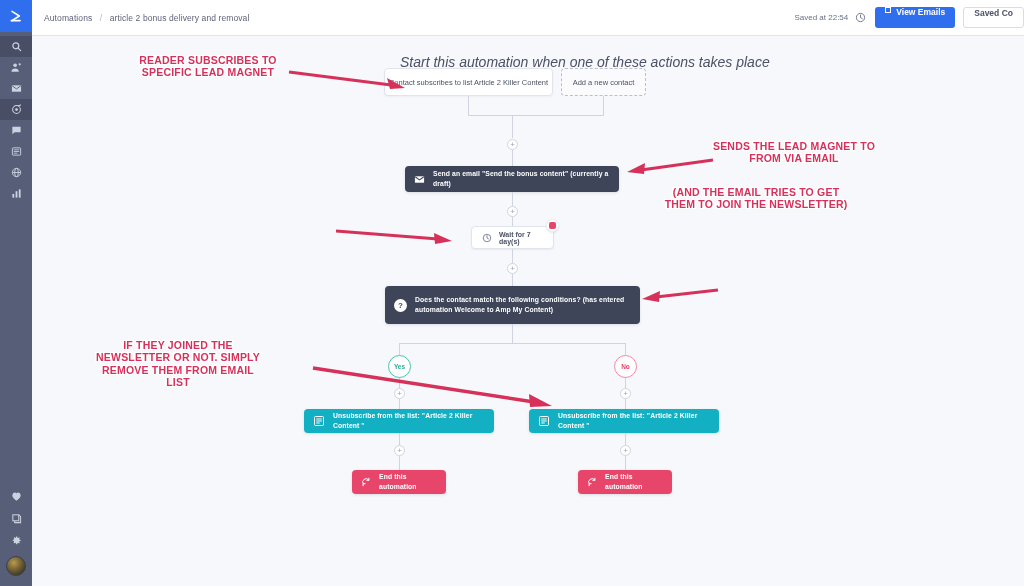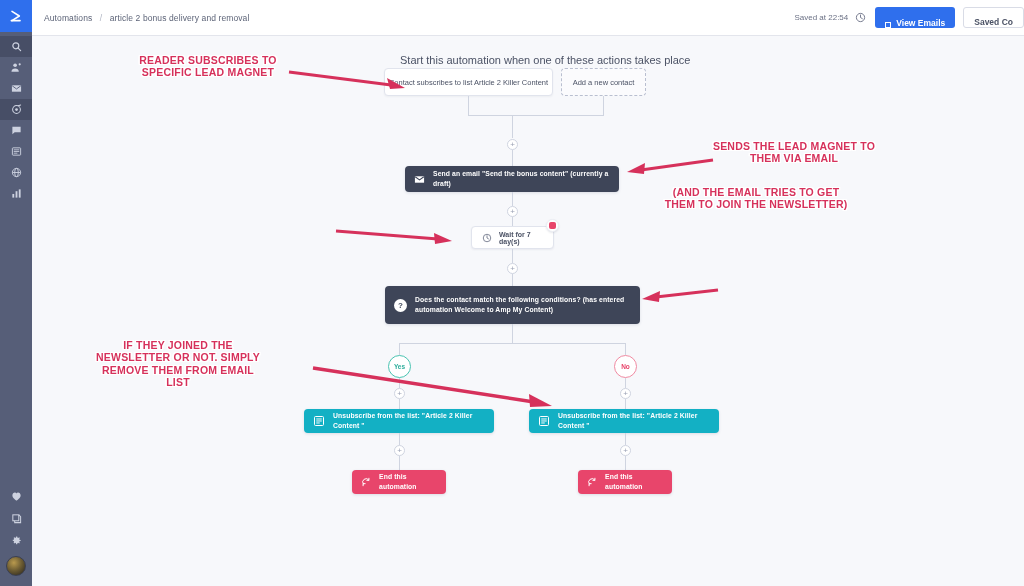--- a/index.html
+++ b/index.html
@@ -57,21 +57,21 @@
     padding-right: 0px; height: 100%;
   }
   #saved-text { font-size: 8px; color: #6b7185; white-space: nowrap; }
   #history-icon {
     margin: 0 9px 0 7px; color: #6b7185; display: flex; align-items: center;
     cursor: pointer;
   }
   #history-icon svg { width: 11px; height: 11px; }
   .btn {
     font-size: 8.5px; font-weight: bold; border-radius: 3px;
-    display: flex; align-items: flex-end; justify-content: center;
+    display: flex; align-items: flex-start; justify-content: center;
     height: 21px; cursor: pointer; white-space: nowrap;
   }
   #view-emails-btn {
     background: #2f6fed; color: #fff; padding: 0 10px;
   }
   #view-emails-btn .sq {
     width: 6px; height: 6px; border: 1.3px solid #fff;
     margin-right: 5px; display: inline-block;
   }
   #view-contacts-btn {
@@ -79,22 +79,22 @@
     padding: 0 10px; margin-left: 8px;
   }
 
   
   #canvas {
     position: absolute; left: 32px; top: 36px;
     width: 992px; height: 550px; background: #f7f8fb;
     overflow: hidden;
   }
   .trigger-title {
-    position: absolute; font-size: 11px; color: #4b5265;
-    white-space: nowrap; font-weight: normal;
+    position: absolute; font-size: 14px; color: #4b5265;
+    white-space: nowrap; font-weight: normal; font-style: italic;
   }
   .trigger-box {
     position: absolute; background: #fff; border: 1px solid #e1e4ed;
     border-radius: 4px; display: flex; align-items: center;
     justify-content: center; font-size: 7.5px; color: #4b5265;
     box-shadow: 0 1px 2px rgba(40,50,80,.05); cursor: pointer;
     white-space: nowrap; padding: 0 8px;
   }
   .trigger-box.dashed {
     border: 1px dashed #b9bfd0; background: #fbfbfd; box-shadow: none;
@@ -433,21 +433,21 @@
     </div>
 
     <div class="annot" style="left:96px; top:18px; width:160px;">READER SUBSCRIBES TO
 SPECIFIC LEAD MAGNET</div>
     <svg class="arrow" style="left:255px; top:30px; width:120px; height:26px;" viewBox="0 0 120 26">
       <line x1="2" y1="6" x2="104" y2="19" stroke="#d6315b" stroke-width="3"></line>
       <polygon points="118,22 100,12 103,23" fill="#d6315b"></polygon>
     </svg>
 
     <div class="annot" style="left:662px; top:104px; width:200px;">SENDS THE LEAD MAGNET TO
-THEM VIA EMAIL</div>
+FROM VIA EMAIL</div>
     <svg class="arrow" style="left:593px; top:120px; width:90px; height:24px;" viewBox="0 0 90 24">
       <line x1="88" y1="4" x2="16" y2="14" stroke="#d6315b" stroke-width="3"></line>
       <polygon points="2,16 20,7 19,18" fill="#d6315b"></polygon>
     </svg>
 
     <div class="annot" style="left:620px; top:150px; width:208px;">(AND THE EMAIL TRIES TO GET
 THEM TO JOIN THE NEWSLETTER)</div>
 
     <svg class="arrow" style="left:302px; top:190px; width:120px; height:22px;" viewBox="0 0 120 22">
       <line x1="2" y1="5" x2="104" y2="13" stroke="#d6315b" stroke-width="3"></line>

